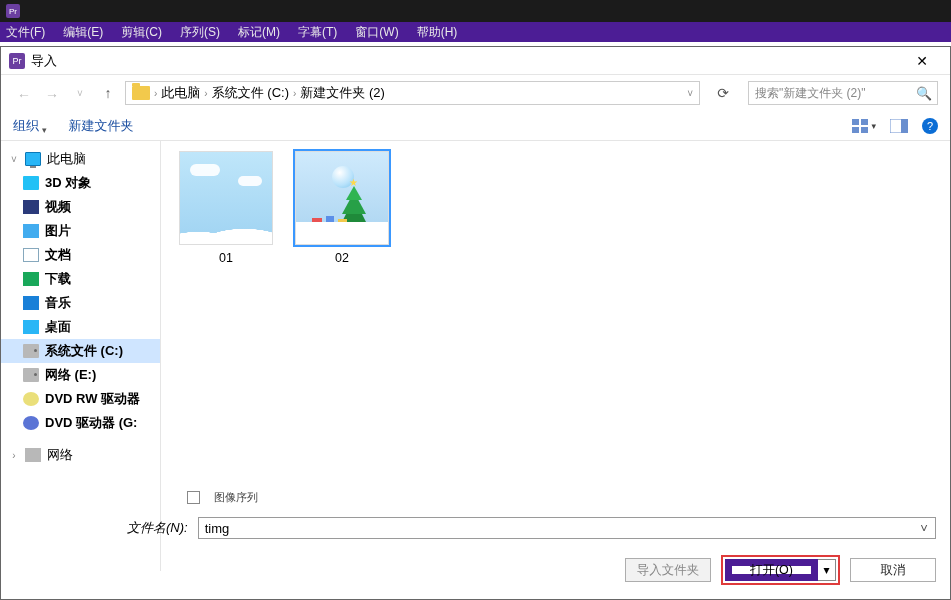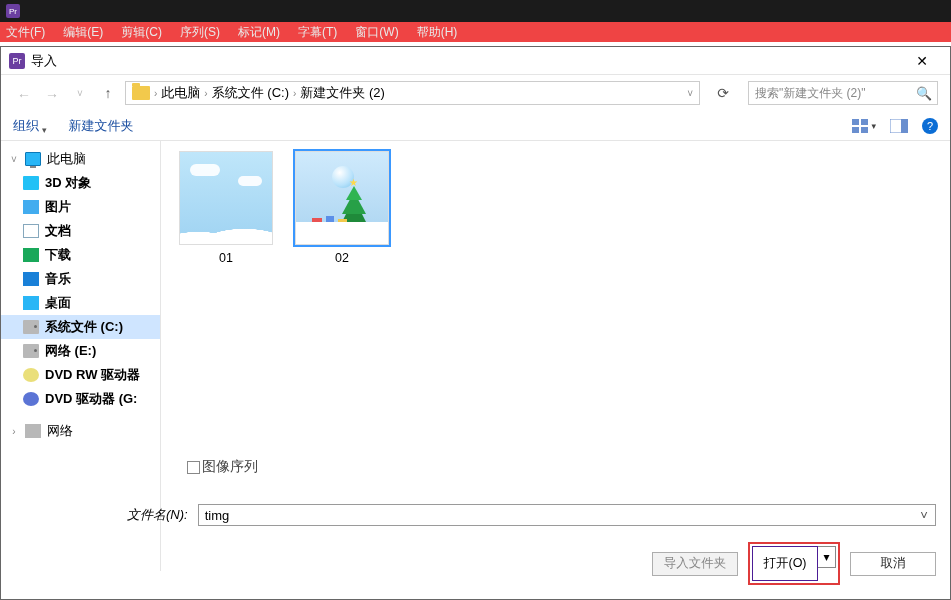--- a/index.html
+++ b/index.html
@@ -1,20 +1,20 @@
 <!DOCTYPE html>
 <html><head>
 <meta charset="utf-8">
 <style>
   * { box-sizing: border-box; margin: 0; padding: 0; }
   html, body { width: 951px; height: 600px; font-family: "Microsoft YaHei", "Segoe UI", Arial, sans-serif; font-size: 12px; background: #fff; overflow: hidden; }
   
   .pr-titlebar { background:#1b1b1b; color:#e8e8e8; height:22px; display:flex; align-items:center; padding:0 6px; font-size:13px; }
   .pr-icon { width:14px; height:14px; background:#6b3fa0; border-radius:2px; margin-right:6px; display:flex; align-items:center; justify-content:center; font-size:8px; color:#fff; }
-  .pr-menubar { background:#ef4444; color:#e8e8e8; height:20px; display:flex; align-items:center; padding:0 6px; gap:18px; font-size:12px; }
+  .pr-menubar { background:#4c1d95; color:#e8e8e8; height:20px; display:flex; align-items:center; padding:0 6px; gap:18px; font-size:12px; }
   .pr-menubar span { cursor: default; }
   
   .dialog { position:absolute; top:46px; left:0; width:951px; height:554px; background:#fff; border:1px solid #666; }
   .dlg-titlebar { height:28px; display:flex; align-items:center; padding:0 8px; border-bottom:1px solid #e5e5e5; }
   .dlg-titlebar .pr-icon2 { width:16px; height:16px; background:#6b3fa0; border-radius:2px; margin-right:6px; display:flex; align-items:center; justify-content:center; font-size:9px; color:#fff;}
   .dlg-title { flex:1; font-size:13px; }
   .dlg-close { width:40px; height:28px; display:flex; align-items:center; justify-content:center; font-size:14px; cursor:default; }
   
   .nav-row { height:36px; display:flex; align-items:center; padding:0 12px; gap:6px; }
   .nav-btn { width:22px; height:22px; display:flex; align-items:center; justify-content:center; color:#555; font-size:14px; }
@@ -77,31 +77,31 @@
   .th02 .tree{position:absolute;bottom:14px;right:18px;width:0;height:0;border-left:16px solid transparent;border-right:16px solid transparent;border-bottom:32px solid #1f8a3a;}
   .th02 .tree2{position:absolute;bottom:30px;right:22px;width:0;height:0;border-left:12px solid transparent;border-right:12px solid transparent;border-bottom:22px solid #27a047;}
   .th02 .tree3{position:absolute;bottom:44px;right:26px;width:0;height:0;border-left:8px solid transparent;border-right:8px solid transparent;border-bottom:14px solid #2fb452;}
   .th02 .star{position:absolute;bottom:56px;right:30px;color:#ffd84a;font-size:10px;}
   .th02 .gift{position:absolute;bottom:16px;left:16px;width:10px;height:10px;background:#e85252;}
   .th02 .gift2{position:absolute;bottom:16px;left:30px;width:8px;height:12px;background:#5b8fe8;}
   .th02 .gift3{position:absolute;bottom:16px;left:42px;width:9px;height:9px;background:#f2c94c;}
   .th02 .balloon{position:absolute;top:14px;left:36px;width:22px;height:22px;border-radius:50%;background:radial-gradient(circle at 35% 30%, #fff, #b8e2fb 60%, #7ac4ec);}
   
   .footer { position:absolute; left:0; right:0; bottom:0; padding:8px 14px 14px 14px;}
-  .chk-row { display:flex; align-items:center; gap:2px; padding-left:172px; margin-bottom:28px; font-size:14px; color:#444;}
+  .chk-row { display:flex; align-items:center; gap:14px; padding-left:172px; margin-bottom:12px; font-size:11px; color:#444;}
   .chk { width:13px; height:13px; border:1px solid #888; background:#fff;}
   .filerow { display:flex; align-items:center; gap:10px; padding-left:112px; margin-bottom:16px;}
   .filelabel { font-size:13px;font-style:italic; }
   .filefield { flex:1; height:22px; border:1px solid #9a9a9a; background:#fff; padding:0 6px; display:flex; align-items:center; font-size:13px; position:relative;}
   .filefield .dd { position:absolute; right:2px; top:2px; bottom:2px; width:18px; display:flex; align-items:center; justify-content:center; color:#555;}
   .btn-row { display:flex; justify-content:flex-end; gap:10px; align-items:center;}
   .btn { height:24px; min-width:86px; border:1px solid #adadad; background:#f2f2f2; color:#888; display:flex; align-items:center; justify-content:center; font-size:12.5px; padding:0 10px;}
   .btn.enabled { color:#222; background:#fff; }
   .btn-open-wrap { display:flex; border:2px solid #df3b3b; padding:2px; gap:0;}
-  .btn-open { height:35px; min-width:66px; border:1px solid #4c1d95; background:#fff; display:flex; align-items:center; justify-content:center; font-size:12.5px; padding:0 10px;}
+  .btn-open { height:22px; min-width:66px; border:7px solid #4c1d95; background:#fff; display:flex; align-items:center; justify-content:center; font-size:12.5px; padding:0 18px;}
   .btn-open-dd { height:22px; width:18px; border:1px solid #888; border-left:none; background:#fff; display:flex; align-items:center; justify-content:center;}
 </style>
 </head>
 <body>
 
 <div class="pr-titlebar">
   <div class="pr-icon">Pr</div>
 </div>
 <div class="pr-menubar">
   <span>文件(F)</span>
@@ -177,20 +177,24 @@
       <div class="tree-item root">
         <span class="expander">˅</span>
         <span class="ico ico-monitor"></span>
         <span>此电脑</span>
       </div>
       <div class="tree-item">
           <span class="ico ico-cube"></span>
           <span>3D 对象</span>
         </div>
       <div class="tree-item">
+          <span class="ico ico-film"></span>
+          <span>视频</span>
+        </div>
+      <div class="tree-item">
           <span class="ico ico-pic"></span>
           <span>图片</span>
         </div>
       <div class="tree-item">
           <span class="ico ico-doc"></span>
           <span>文档</span>
         </div>
       <div class="tree-item">
           <span class="ico ico-dl"></span>
           <span>下载</span>

